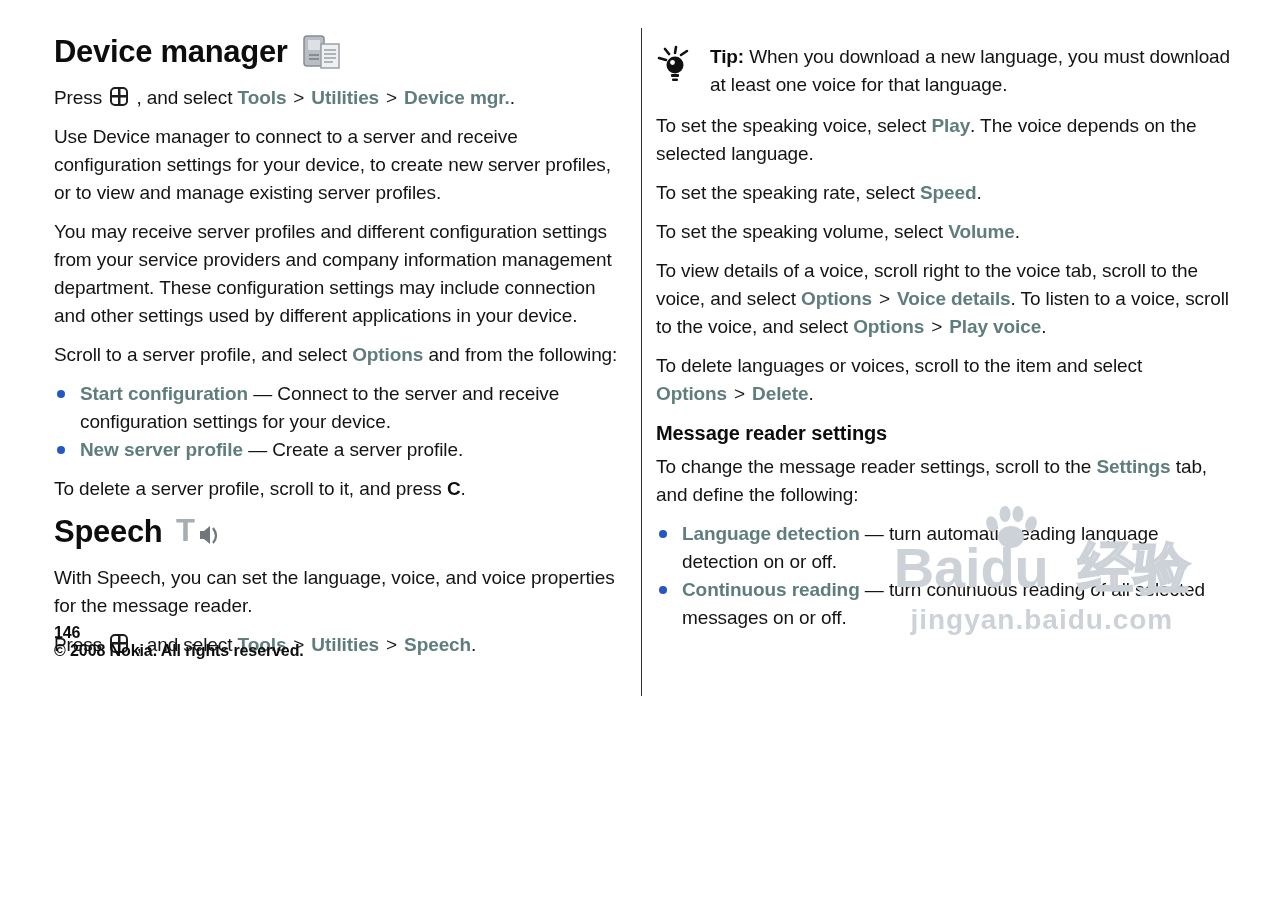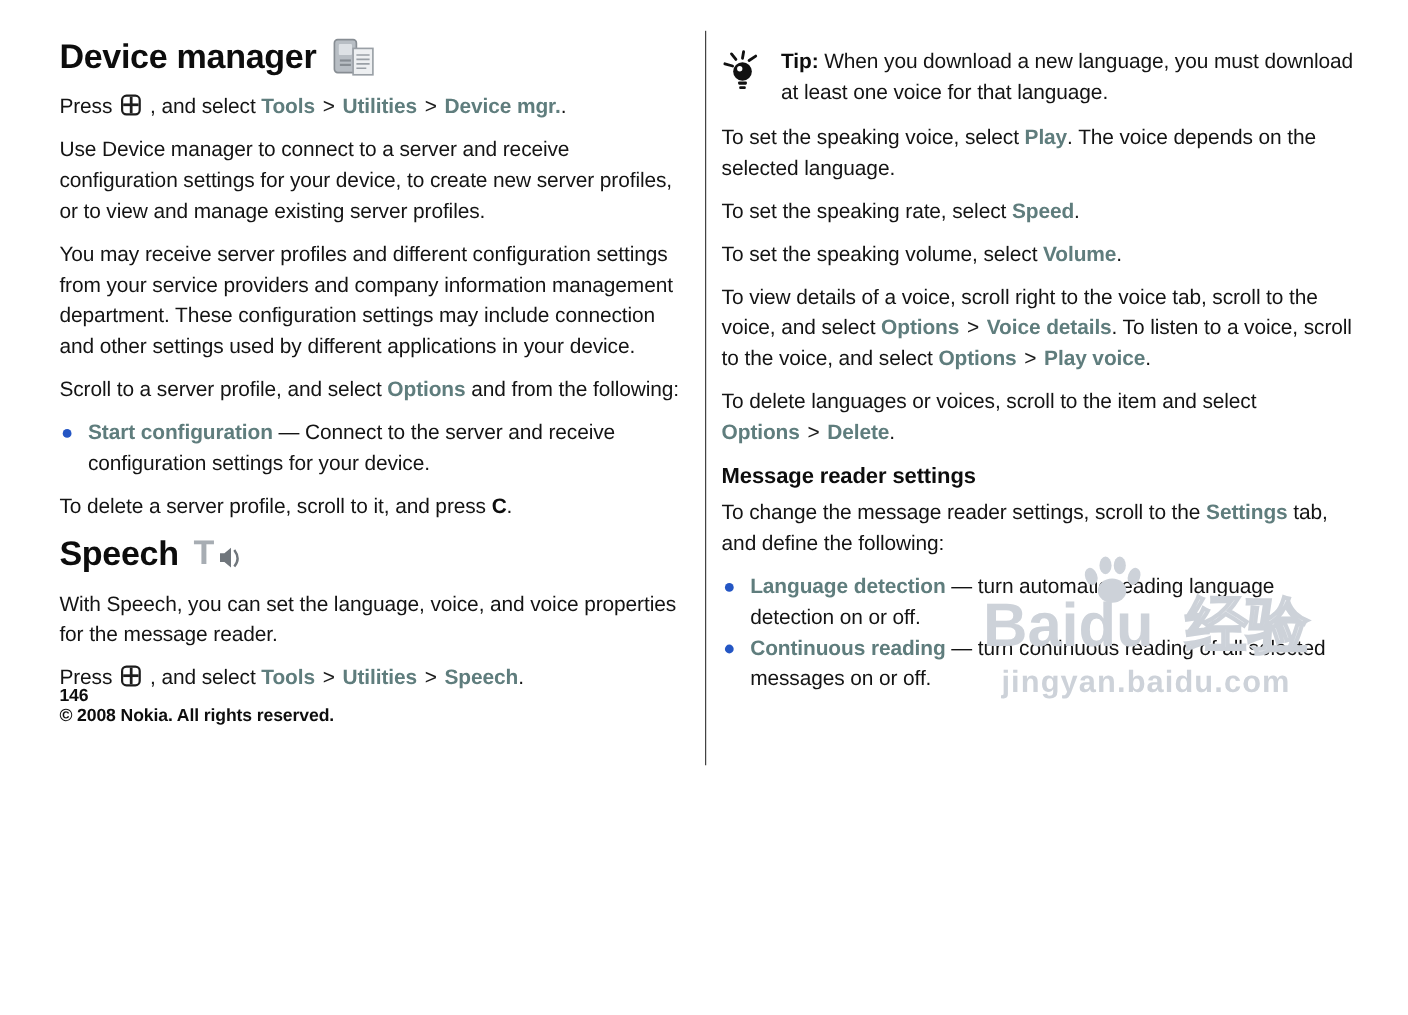--- a/index.html
+++ b/index.html
@@ -100,20 +100,24 @@
     <p class="para"><span class="seg seg-n">Press </span><span class="mkicon"></span><span class="seg seg-n"> , and select </span><span class="seg seg-a">Tools</span><span class="seg seg-sep">&gt;</span><span class="seg seg-a">Utilities</span><span class="seg seg-sep">&gt;</span><span class="seg seg-a">Device mgr.</span><span class="seg seg-n">.</span></p>
     <p class="para"><span class="seg seg-n">Use Device manager to connect to a server and receive configuration settings for your device, to create new server profiles, or to view and manage existing server profiles.</span></p>
     <p class="para"><span class="seg seg-n">You may receive server profiles and different configuration settings from your service providers and company information management department. These configuration settings may include connection and other settings used by different applications in your device.</span></p>
     <p class="para"><span class="seg seg-n">Scroll to a server profile, and select </span><span class="seg seg-a">Options</span><span class="seg seg-n"> and from the following:</span></p>
 
     <ul class="blist">
       <li>
         <span class="bullet"></span>
         <span class="li-text"><span class="seg seg-a">Start configuration</span><span class="seg seg-n"> — Connect to the server and receive configuration settings for your device.</span></span>
       </li>
+      <li>
+        <span class="bullet"></span>
+        <span class="li-text"><span class="seg seg-a">New server profile</span><span class="seg seg-n"> — Create a server profile.</span></span>
+      </li>
     </ul>
 
     <p class="para"><span class="seg seg-n">To delete a server profile, scroll to it, and press </span><span class="seg seg-b">C</span><span class="seg seg-n">.</span></p>
 
     <h1 class="h1 h1-speech">
       <span>Speech</span>
       <span class="hicon">
         <svg width="44" height="36" viewBox="0 0 44 36">
           <text x="0" y="27" font-family="Liberation Sans, DejaVu Sans, sans-serif" font-size="31" font-weight="bold" fill="#a7adb3">T</text>
           <path d="M24 17 h4 l6 -5 v18 l-6 -5 h-4 z" fill="#70767c"></path>

